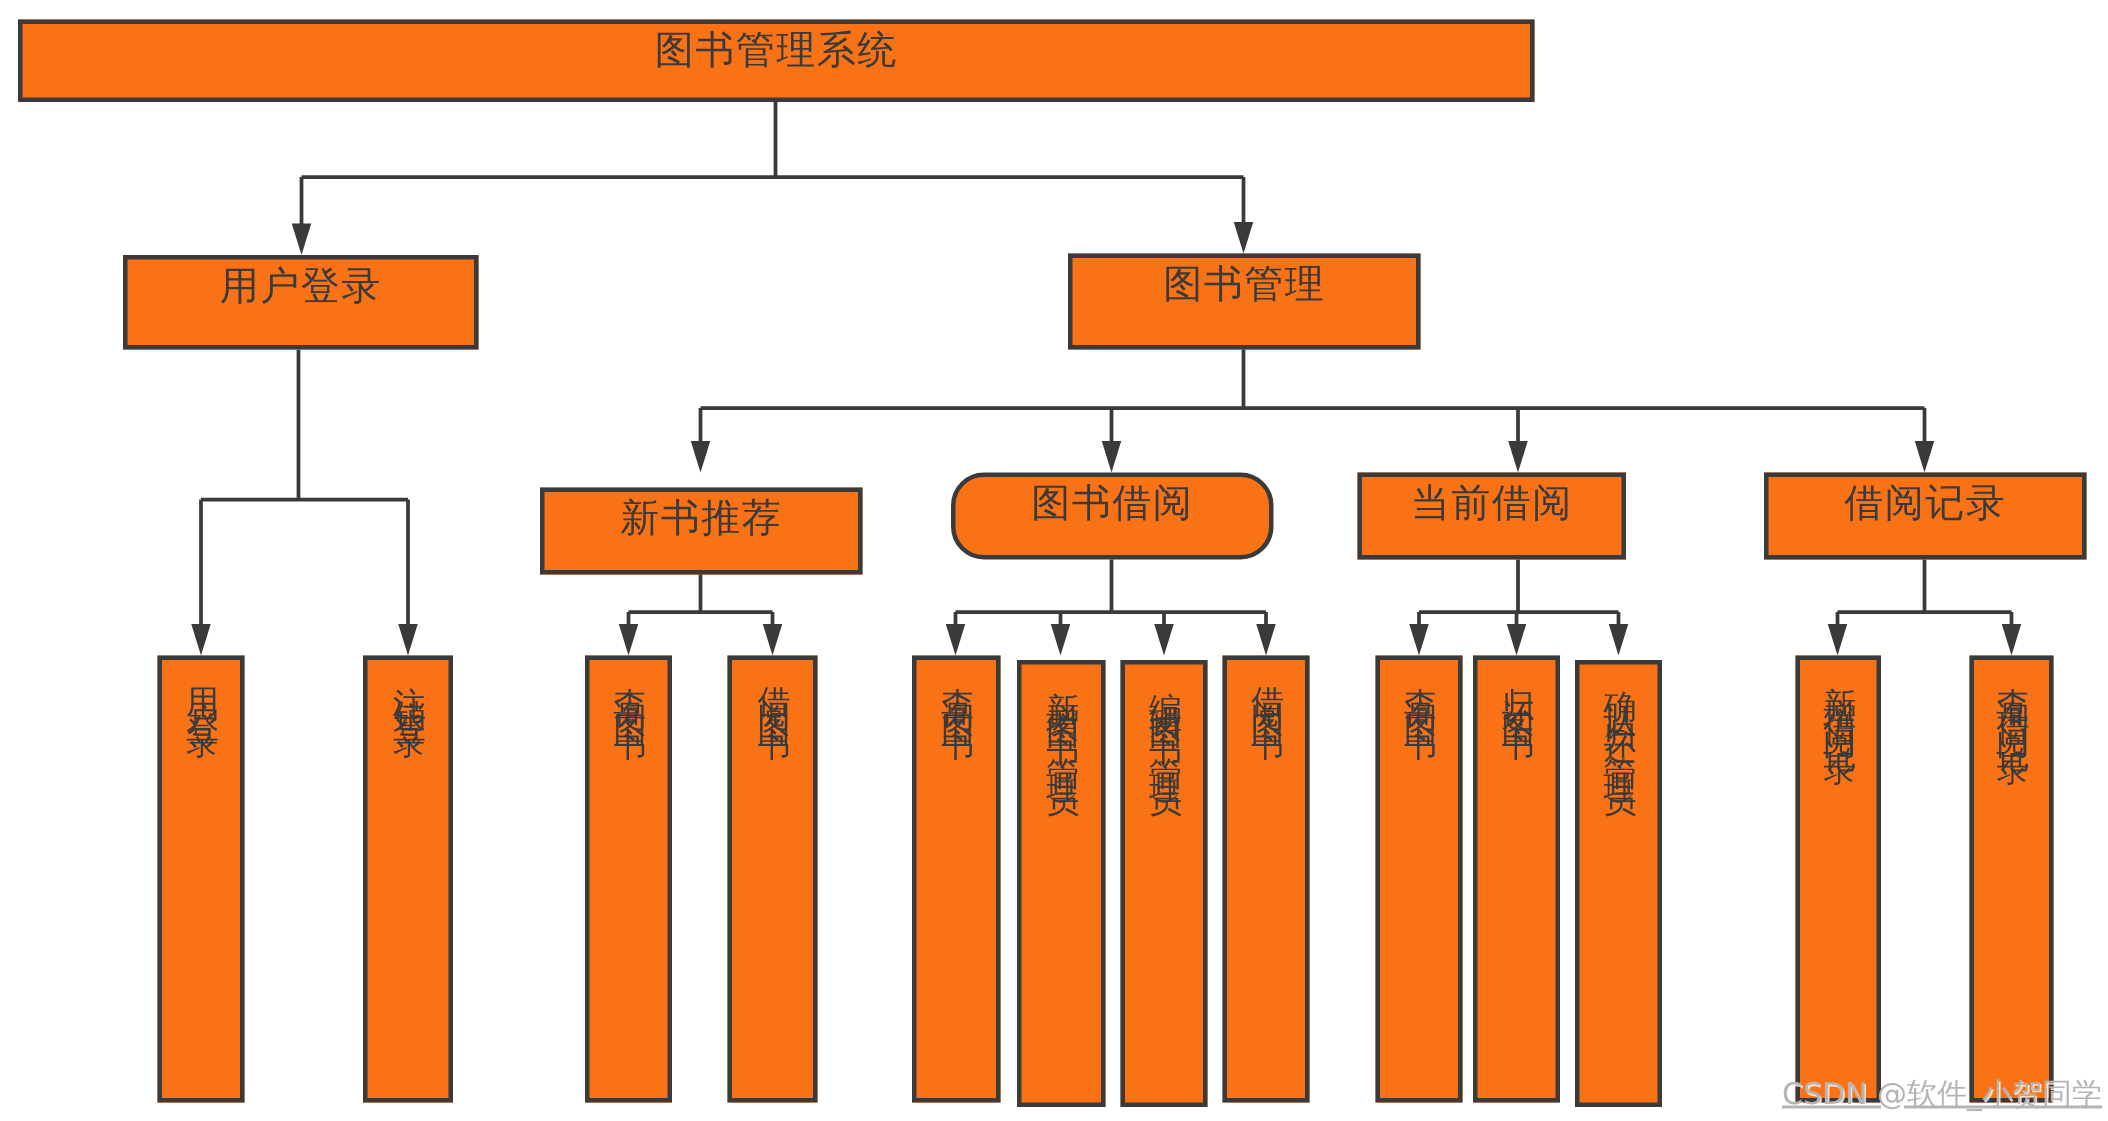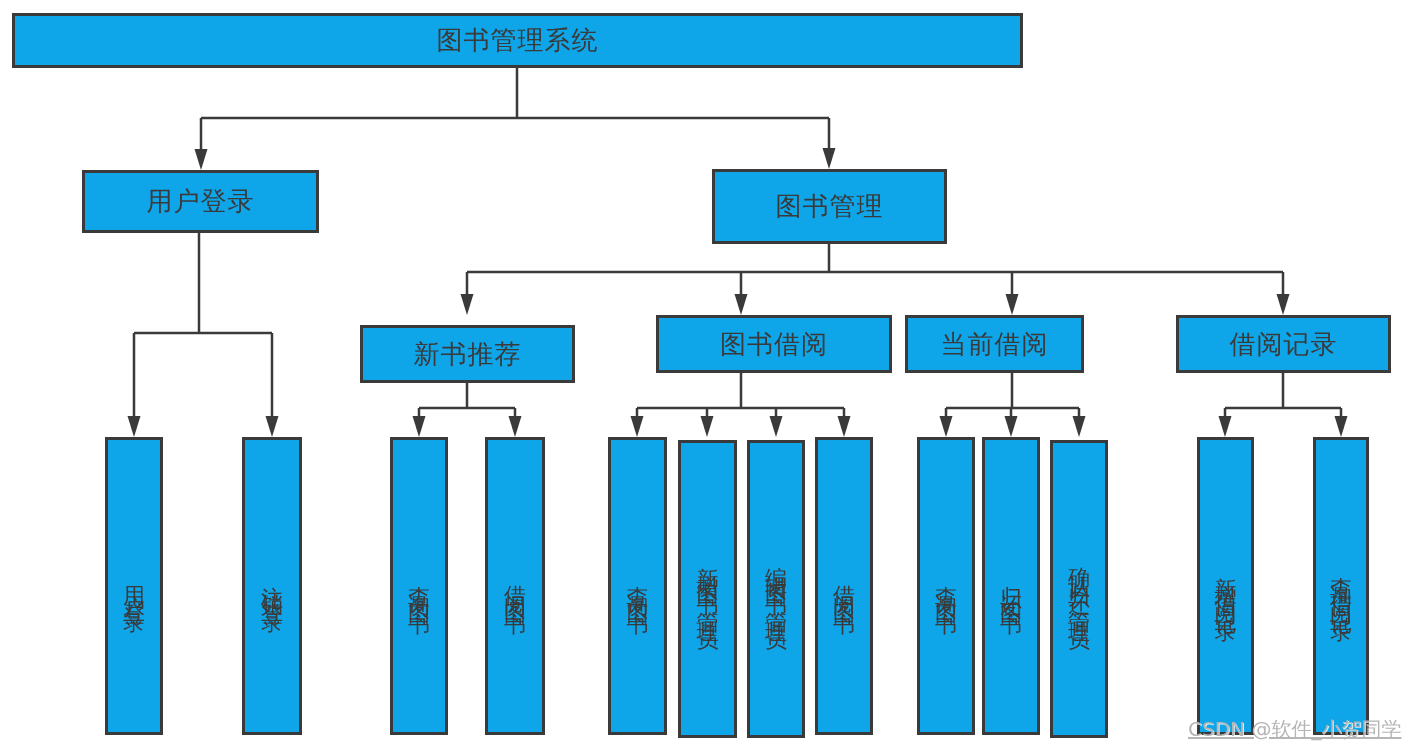--- a/index.html
+++ b/index.html
@@ -13,23 +13,23 @@
   }
   #wires {
     position: absolute;
     left: 0; top: 0;
     width: 1405px; height: 747px;
   }
   .node {
     position: absolute;
     box-sizing: border-box;
     border: 3px solid #3a3a3a;
-    background: #0ea5e9;
+    background: #f97316;
     display: flex;
-    align-items: center;
+    align-items: flex-start;
     justify-content: center;
     color: #3a3a3a;
   }
   .h-label {
     font-size: 26px;
     letter-spacing: 1px;
     white-space: nowrap;
     color: #3a3a3a;
   }
   .v-label {
@@ -91,28 +91,28 @@
     </g>
   </svg>
 
   <div class="node" style="left:12px; top:13px; width:1011px; height:55px;">
     <span class="h-label">图书管理系统</span>
   </div>
 
   <div class="node" style="left:82px; top:170px; width:237px; height:63px;">
     <span class="h-label">用户登录</span>
   </div>
-  <div class="node" style="left:712px; top:169px; width:235px; height:75px;">
+  <div class="node" style="left:712px; top:169px; width:235px; height:64px;">
     <span class="h-label">图书管理</span>
   </div>
 
   <div class="node" style="left:360px; top:325px; width:215px; height:58px;">
     <span class="h-label">新书推荐</span>
   </div>
-  <div class="node" style="left:656px; top:315px; width:236px; height:58px;">
+  <div class="node" style="left:634px; top:315px; width:215px; height:58px;border-radius:22px;">
     <span class="h-label">图书借阅</span>
   </div>
   <div class="node" style="left:905px; top:315px; width:179px; height:58px;">
     <span class="h-label">当前借阅</span>
   </div>
   <div class="node" style="left:1176px; top:315px; width:215px; height:58px;">
     <span class="h-label">借阅记录</span>
   </div>
 
   <div class="node" style="left:105px; top:437px; width:58px; height:298px;">

